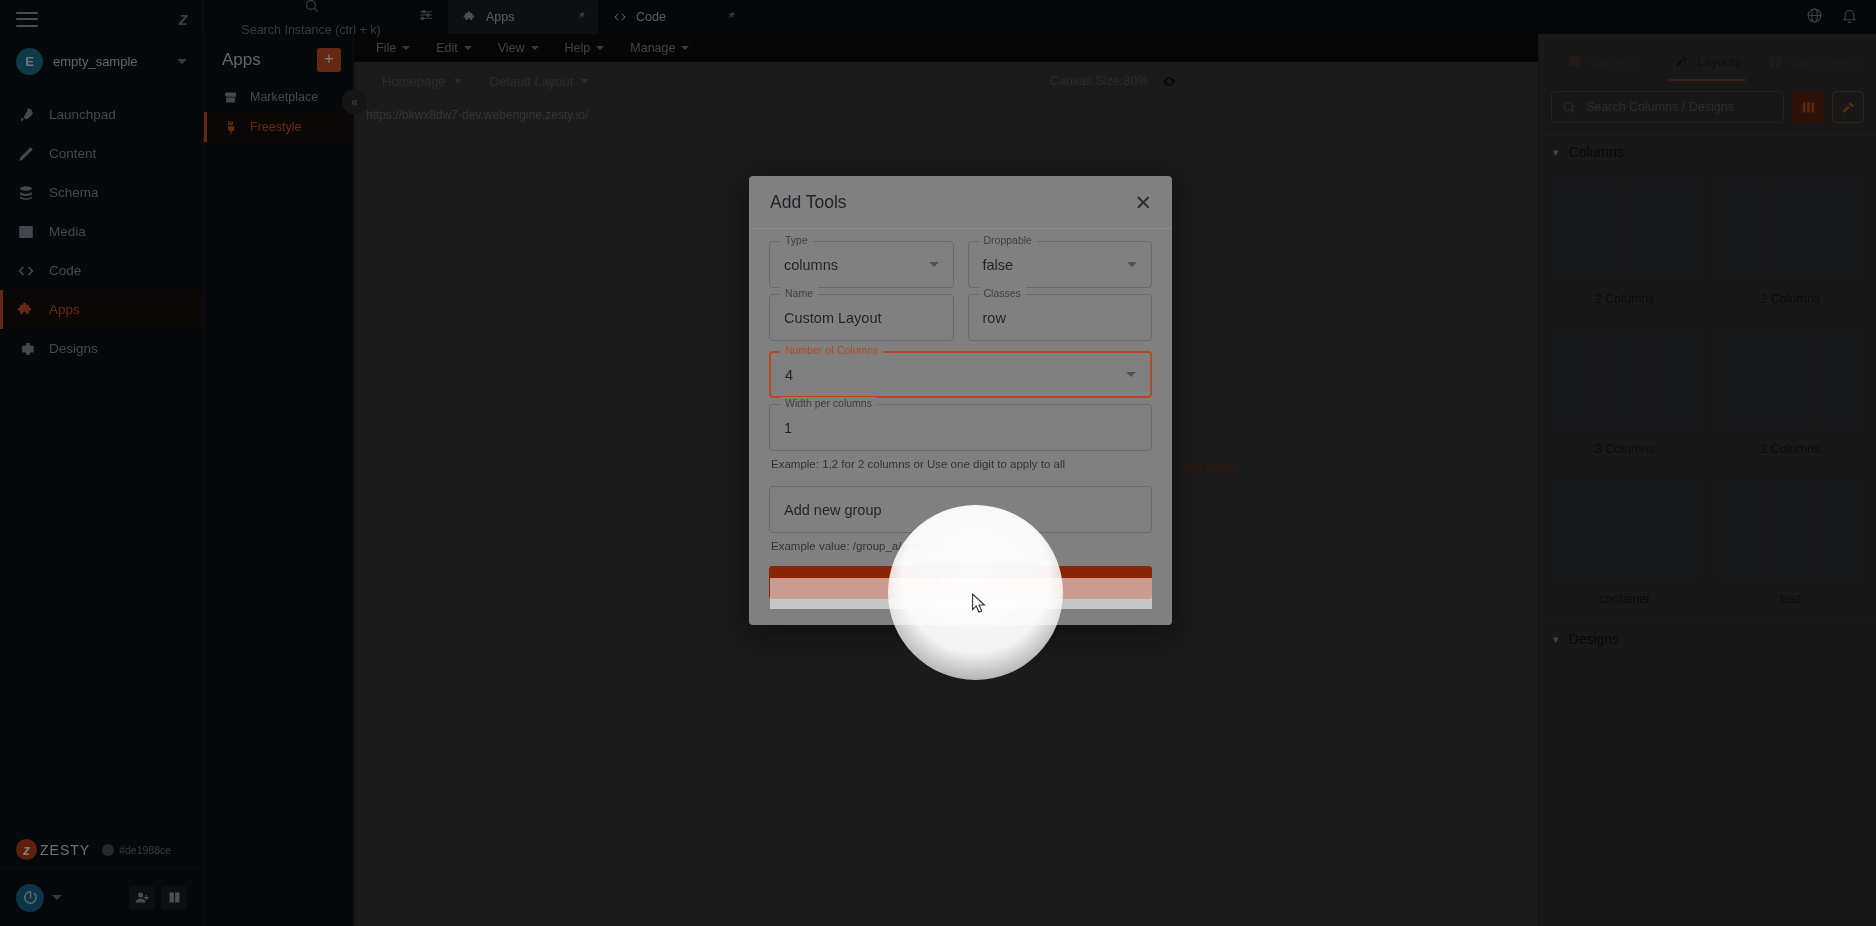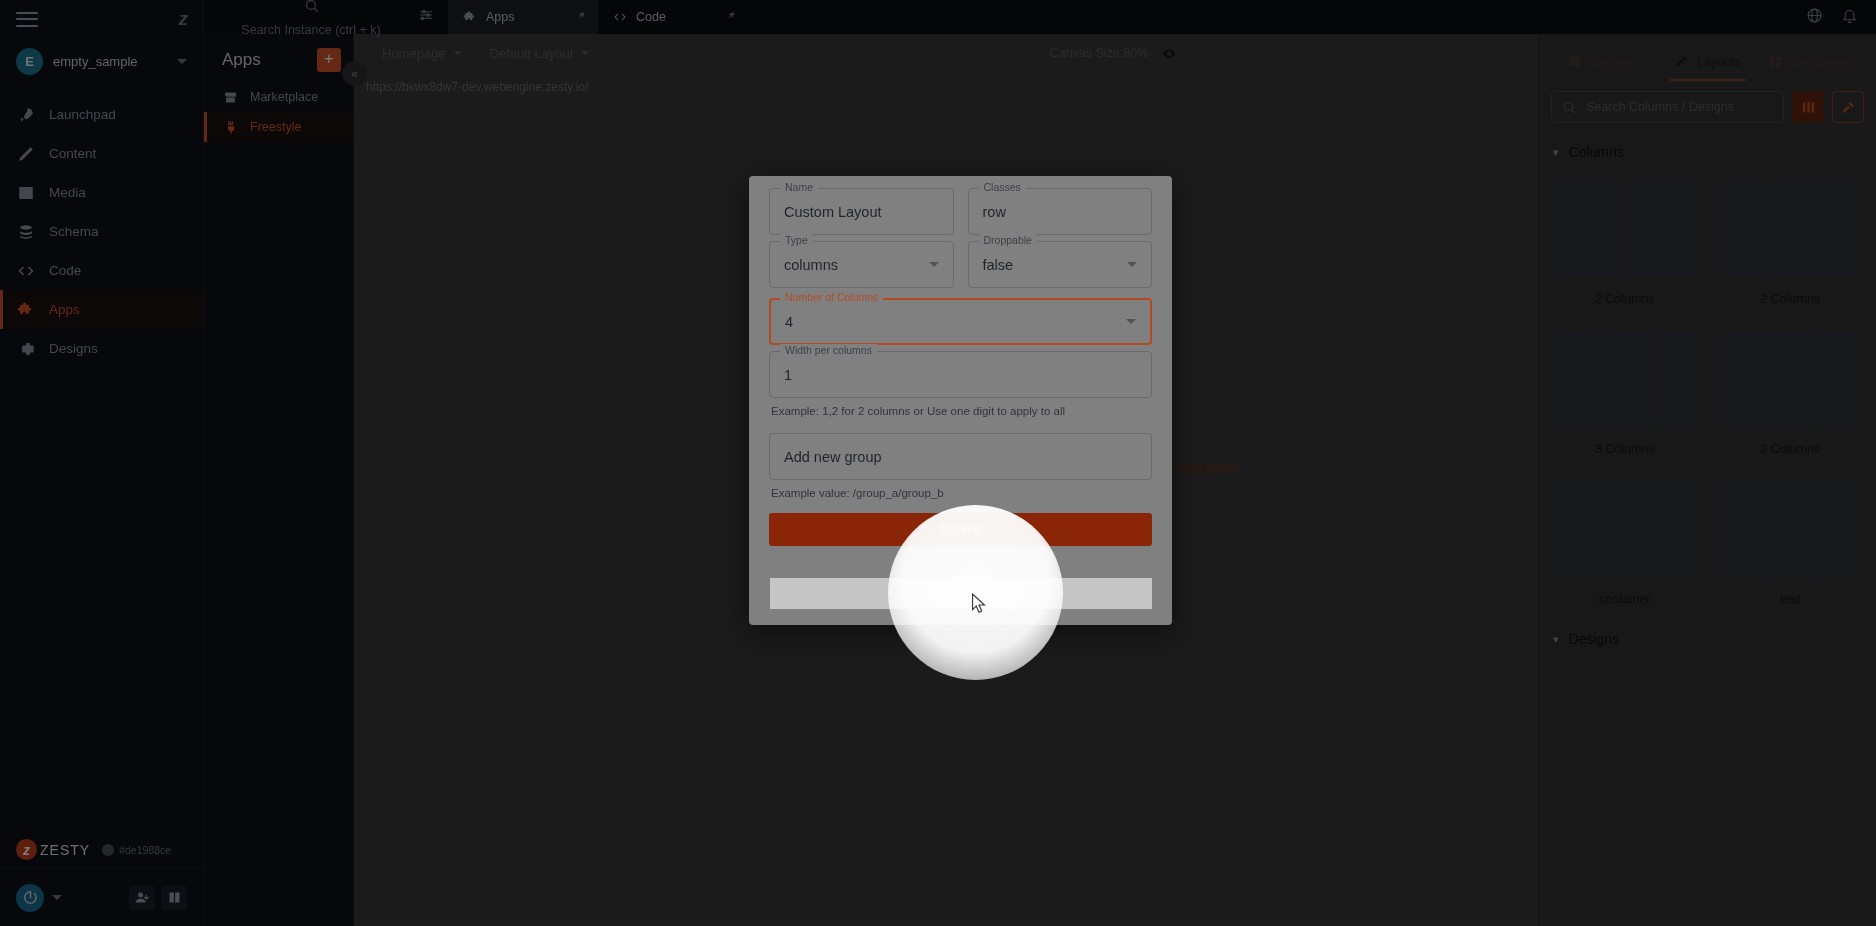--- a/index.html
+++ b/index.html
@@ -227,34 +227,34 @@
         <span class="nav-ico">
             <svg viewBox="0 0 24 24">
               <path d="M3 21l4-1L21 6l-3-3L4 17l-1 4z"></path>
             </svg>
           </span>
         <span>Content</span>
       </div>
       <div class="nav-item">
         <span class="nav-ico">
             <svg viewBox="0 0 24 24">
-              <path d="M3 4h18v16H3V4zm2 12l4-5 3 4 3-3 4 4H5z"></path>
-            </svg>
-          </span>
-        <span>Media</span>
-      </div>
-      <div class="nav-item">
-        <span class="nav-ico">
-            <svg viewBox="0 0 24 24">
               <ellipse cx="12" cy="6" rx="8" ry="3"></ellipse>
               <path d="M4 10c0 1.7 3.6 3 8 3s8-1.3 8-3v3c0 1.7-3.6 3-8 3s-8-1.3-8-3v-3z"></path>
               <path d="M4 16c0 1.7 3.6 3 8 3s8-1.3 8-3v2c0 1.7-3.6 3-8 3s-8-1.3-8-3v-2z"></path>
             </svg>
           </span>
         <span>Schema</span>
+      </div>
+      <div class="nav-item">
+        <span class="nav-ico">
+            <svg viewBox="0 0 24 24">
+              <path d="M3 4h18v16H3V4zm2 12l4-5 3 4 3-3 4 4H5z"></path>
+            </svg>
+          </span>
+        <span>Media</span>
       </div>
       <div class="nav-item">
         <span class="nav-ico">
             <svg viewBox="0 0 24 24">
               <path d="M8 6L2 12l6 6 1.4-1.4L4.8 12l4.6-4.6L8 6zm8 0l-1.4 1.4 4.6 4.6-4.6 4.6L16 18l6-6-6-6z"></path>
             </svg>
           </span>
         <span>Code</span>
       </div>
       <div class="nav-item active">
@@ -380,20 +380,43 @@
       <span class="ap-ico">
           <svg viewBox="0 0 24 24">
             <path d="M8 2v6h8V2h-2v4h-1V2h-2v4H10V2H8zm0 8v4a4 4 0 004 4v4h2v-4a4 4 0 004-4v-4H8z"></path>
           </svg>
         </span>
       <span>Freestyle</span>
     </div>
   </div>
 
   <div class="editor">
+    <div class="menubar">
+      <div class="menu-item">
+          <span>File</span>
+          <i class="mcaret"></i>
+        </div>
+      <div class="menu-item">
+          <span>Edit</span>
+          <i class="mcaret"></i>
+        </div>
+      <div class="menu-item">
+          <span>View</span>
+          <i class="mcaret"></i>
+        </div>
+      <div class="menu-item">
+          <span>Help</span>
+          <i class="mcaret"></i>
+        </div>
+      <div class="menu-item">
+          <span>Manage</span>
+          <i class="mcaret"></i>
+        </div>
+      <div class="menu-right">empty_sample</div>
+    </div>
 
     <div class="toolbar2">
       <div class="collapse-chip">«</div>
       <div class="tool-dd">
           <span>Homepage</span>
           <i class="mcaret"></i>
         </div>
       <div class="tool-dd">
           <span>Default Layout</span>
           <i class="mcaret"></i>
@@ -540,50 +563,54 @@
 
     <div class="rp-section">
       <span class="chev">▾</span>
       <span class="stitle">Designs</span>
     </div>
   </div>
 
   <div class="scrim"></div>
 
   <div class="modal">
+    <div class="m-head">
+      <div class="m-title">Add Tools</div>
+      <div class="m-close">✕</div>
+    </div>
     <div class="m-body">
-
-      <div class="fieldrow">
-        <div class="field">
-          <span class="legend">Name</span>
-          <div class="box">
-            <span>Custom Layout</span>
-          </div>
-        </div>
-        <div class="field">
-          <span class="legend">Classes</span>
-          <div class="box">
-            <span>row</span>
-          </div>
-        </div>
-      </div>
 
       <div class="fieldrow">
         <div class="field">
           <span class="legend">Type</span>
           <div class="box">
             <span>columns</span>
             <i class="arrow"></i>
           </div>
         </div>
         <div class="field">
           <span class="legend">Droppable</span>
           <div class="box">
             <span>false</span>
             <i class="arrow"></i>
+          </div>
+        </div>
+      </div>
+
+      <div class="fieldrow">
+        <div class="field">
+          <span class="legend">Name</span>
+          <div class="box">
+            <span>Custom Layout</span>
+          </div>
+        </div>
+        <div class="field">
+          <span class="legend">Classes</span>
+          <div class="box">
+            <span>row</span>
           </div>
         </div>
       </div>
 
       <div class="field" style="margin-top:4px;">
         <span class="legend accent">Number of Columns</span>
         <div class="box accent">
           <span>4</span>
           <i class="arrow"></i>
         </div>

